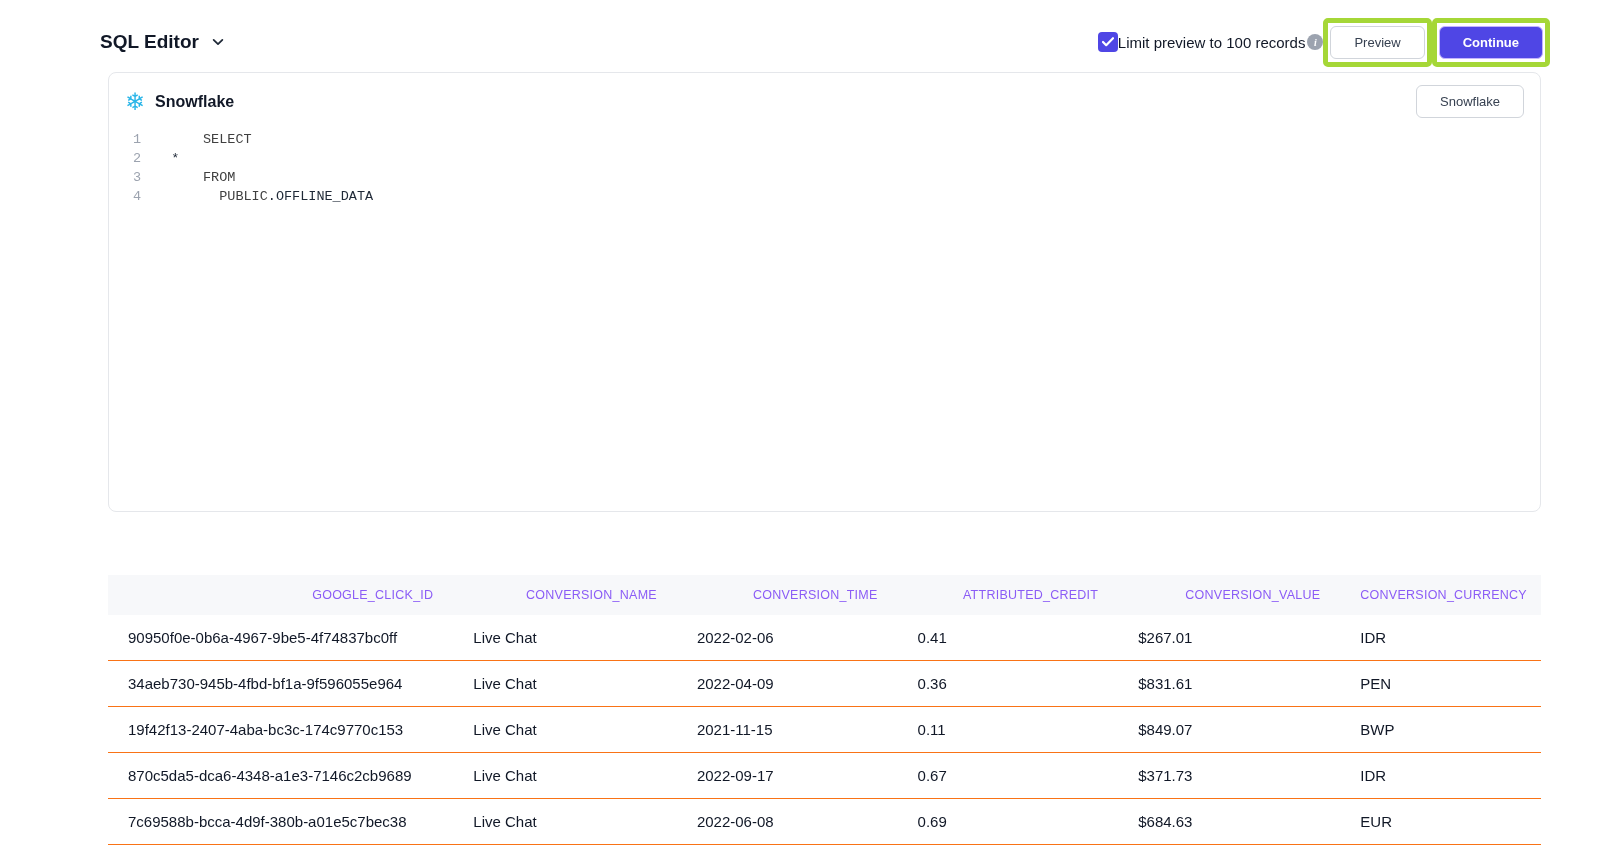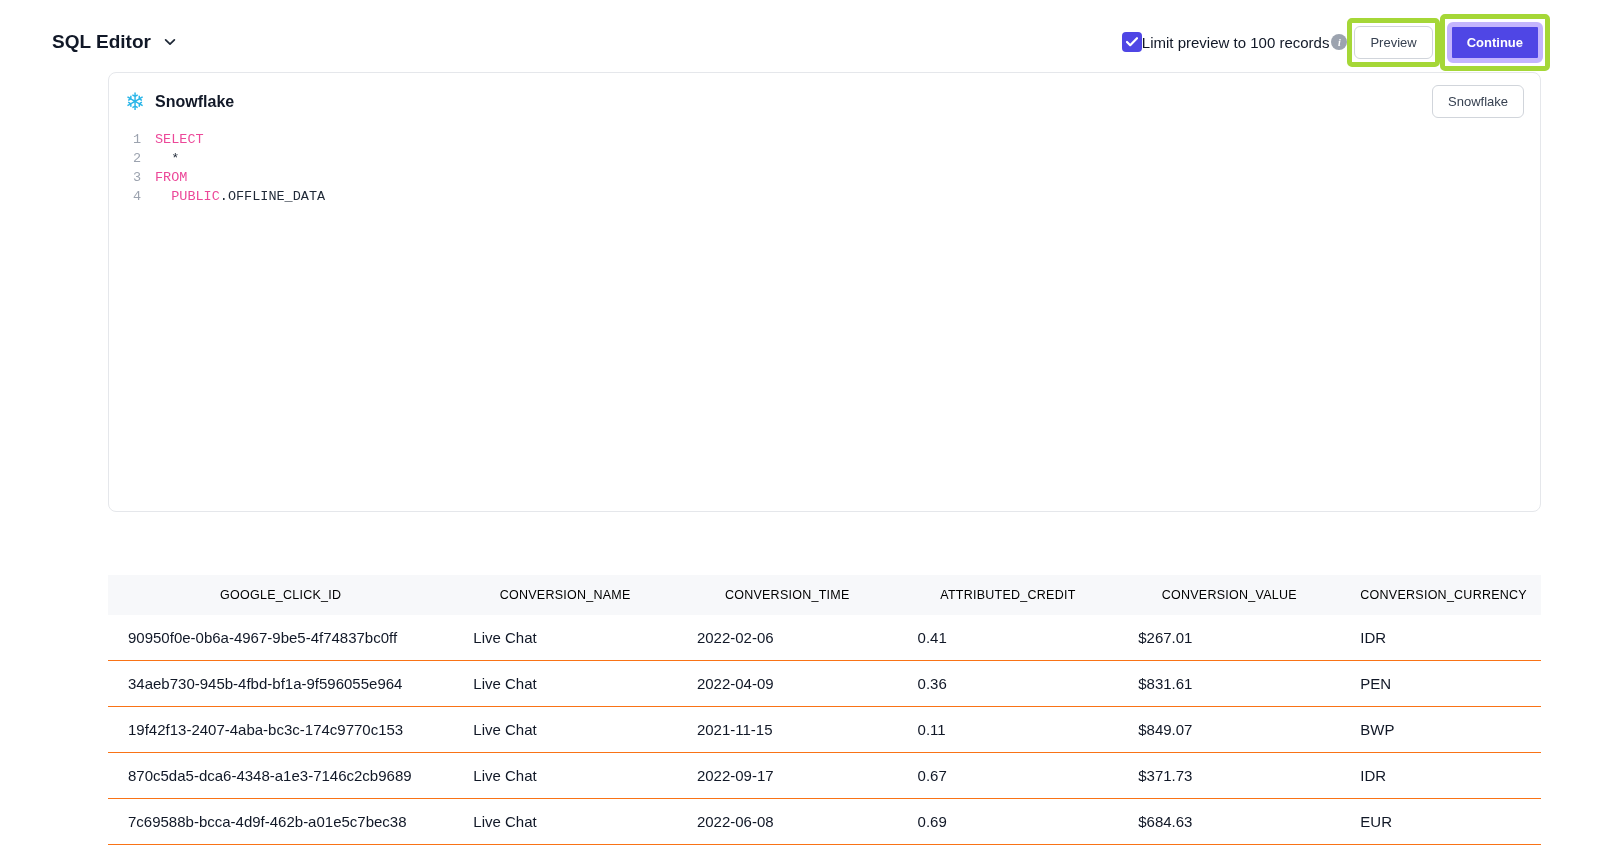--- a/index.html
+++ b/index.html
@@ -1,61 +1,61 @@
 <!DOCTYPE html>
 <html><head>
 <meta charset="utf-8">
 <style>
   * { margin:0; padding:0; box-sizing:border-box; }
   html,body { width:1602px; height:867px; background:#ffffff; overflow:hidden;
     font-family:"Liberation Sans", sans-serif; color:#111827; }
 
   
   .topbar { display:flex; justify-content:space-between; align-items:center;
-    margin:14px 52px 0 52px; height:56px; }
+    margin:14px 52px 0 100px; height:56px; }
   .title-wrap { display:flex; align-items:center; gap:12px; }
   .page-title { font-size:19px; font-weight:600; color:#111827; }
   .chev { width:14px; height:14px; }
   .controls { display:flex; align-items:center; }
   .checkbox { width:20px; height:20px; border-radius:4px; background:#4f46e5;
     display:flex; align-items:center; justify-content:center; cursor:pointer; }
   .limit-label { font-size:15px; color:#111827; margin-right:2px; }
   .info-icon { width:16px; height:16px; border-radius:50%; background:#9ca3af;
     color:#ffffff; font-size:10px; font-weight:700; display:flex; align-items:center;
     justify-content:center; font-family:"Liberation Serif", serif; font-style:italic; }
   .hl-box { display:inline-flex; border:5px solid #a5d737; border-radius:5px;
     padding:3px 2px; background:#ffffff; }
   .btn { font-family:"Liberation Sans", sans-serif; font-size:13px; border-radius:6px;
-    padding:9px 15px; cursor:pointer; line-height:1; }
+    padding:9px 23px; cursor:pointer; line-height:1; }
   .btn-secondary { background:#ffffff; border:1px solid #d1d5db; color:#374151; }
-  .btn-primary { background:#4f46e5; border:5px solid #c4b5fd; color:#ffffff; font-weight:700; }
+  .btn-primary { background:#4f46e5; border:1px solid #c4b5fd; color:#ffffff; font-weight:700; }
 
   
   .editor-panel { margin:2px 61px 0 108px; height:440px;
     border:1px solid #e5e7eb; border-radius:8px; background:#ffffff; overflow:hidden; }
   .editor-header { display:flex; justify-content:space-between; align-items:center;
     padding:12px 16px 6px 16px; }
   .source-wrap { display:flex; align-items:center; gap:10px; }
   .snowflake-icon { font-size:24px; color:#29b5e8; line-height:1; }
   .source-name { font-size:16px; font-weight:700; color:#111827; }
   .code-area { padding:6px 0 0 8px; font-family:"Liberation Mono", monospace;
     font-size:13.5px; }
   .code-line { display:flex; height:19px; line-height:19px; white-space:pre; }
   .line-no { width:24px; text-align:right; color:#9ca3af; margin-right:14px;
     user-select:none; }
-  .tok-kw { color:#ec4899; }
+  .tok-kw { color:#404040;margin-left:48px; }
   .tok-plain { color:#1f2937; }
 
   
   .table-wrap { margin:63px 61px 0 108px; }
   table { width:100%; border-collapse:collapse; table-layout:fixed; }
   col.c1{width:24.1%} col.c2{width:15.6%} col.c3{width:15.4%}
   col.c4{width:15.4%} col.c5{width:15.5%} col.c6{width:14.0%}
   thead tr { background:#f7f8fa; }
-  th { text-align:center; font-size:12.5px; font-weight:500; color:#000000;
+  th { text-align:right; font-size:12.5px; font-weight:500; color:#8b5cf6;
     padding:13px 20px; letter-spacing:.02em; white-space:nowrap; overflow:hidden; }
   td { font-size:15px; color:#111827; padding:14px 20px;
     border-bottom:1px solid #f97316; white-space:nowrap; overflow:hidden; }
 </style>
 </head>
 <body>
 
 <div class="topbar">
   <div class="title-wrap">
     <span class="page-title">SQL Editor</span>
@@ -145,21 +145,21 @@
         </tr>
         <tr>
           <td>870c5da5-dca6-4348-a1e3-7146c2cb9689</td>
           <td>Live Chat</td>
           <td>2022-09-17</td>
           <td>0.67</td>
           <td>$371.73</td>
           <td>IDR</td>
         </tr>
         <tr>
-          <td>7c69588b-bcca-4d9f-462b-a01e5c7bec38</td>
+          <td>7c69588b-bcca-4d9f-380b-a01e5c7bec38</td>
           <td>Live Chat</td>
           <td>2022-06-08</td>
           <td>0.69</td>
           <td>$684.63</td>
           <td>EUR</td>
         </tr>
       </tbody>
   </table>
 </div>
 

